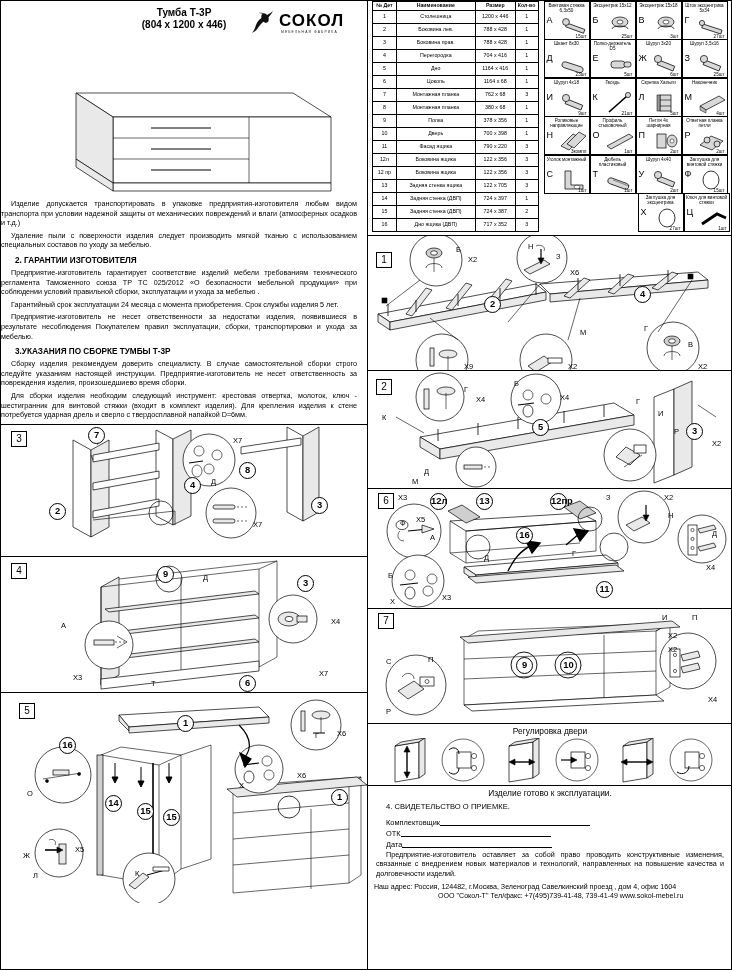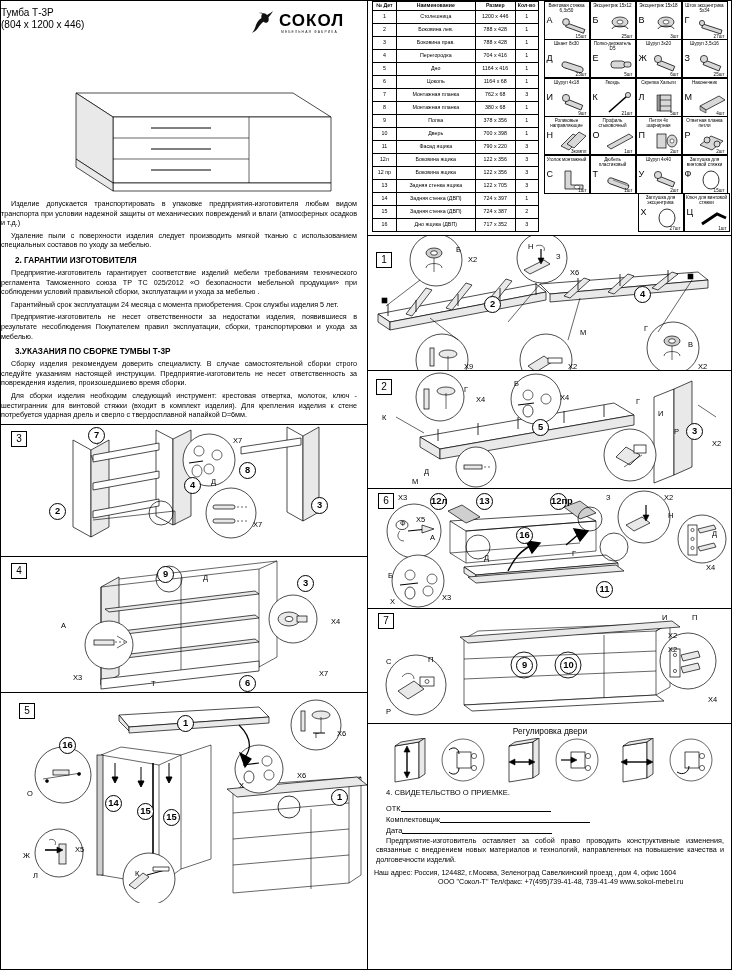--- a/index.html
+++ b/index.html
@@ -15,21 +15,21 @@
     width:732px;height:970px;
     box-sizing:border-box;
     border:1px solid #000;
     display:flex;
   }
   .col-left{width:368px;position:relative;box-sizing:border-box;border-right:1px solid #000;}
   .col-right{width:364px;position:relative;box-sizing:border-box;}
 
   
   .hdr{position:relative;height:70px;}
-  .hdr-title{position:absolute;left:0;right:0;top:6px;font-size:10px;line-height:12px;font-weight:400;}
+  .hdr-title{position:absolute;left:0;right:0;top:6px;text-align:center;font-size:10px;line-height:12px;font-weight:700;}
   .hdr-dim{font-size:10px;}
   .hdr-pass{position:absolute;left:0;right:80px;top:32px;text-align:center;font-size:17px;letter-spacing:4px;font-weight:400;}
   .logo{position:absolute;right:8px;top:8px;width:112px;height:34px;}
   .logo-txt{position:absolute;left:32px;top:2px;font-size:17px;letter-spacing:1px;font-weight:700;}
   .logo-sub{position:absolute;left:34px;top:21px;font-size:3.4px;letter-spacing:1.1px;color:#222;}
   .logo-mark{position:absolute;left:2px;top:0px;width:30px;height:26px;}
 
   
   .sec-title{font-size:8.2px;font-weight:700;margin:6px 0 3px 14px;}
   .para{font-size:7.2px;line-height:9.6px;text-align:justify;margin:0 10px 3px 0;text-indent:10px;}
@@ -1040,26 +1040,27 @@
               <rect x="10" y="6" width="14" height="16" class="fillw"></rect>
               <circle cx="27" cy="10" r="2.6"></circle>
                 <circle cx="27" cy="22" r="2.6"></circle>
               <path d="M2 26 C8 30 14 26 14 20" stroke-width="1"></path>
             </g>
           </g>
         </svg>
       </div>
     </div>
 
+    <div class="ready">Изделие готово к эксплуатации.</div>
 
     <div>
       <div class="ft-h">4. СВИДЕТЕЛЬСТВО О  ПРИЕМКЕ.</div>
       <div style="height:4px;"></div>
+      <div class="ft-field"><span>Комплектовщик</span><span class="dots"></span></div>
       <div class="ft-field"><span>ОТК</span><span class="dots"></span></div>
-      <div class="ft-field"><span>Комплектовщик</span><span class="dots"></span></div>
       <div class="ft-field"><span>Дата</span><span class="dots"></span></div>
 
       <p class="ft-p">Предприятие-изготовитель  оставляет за собой право  проводить  конструктивные изменения, связанные с внедрением новых материалов и технологий, направленных на повышение качества и долговечности изделий.</p>
 
       <div class="addr">
         <span>Наш адрес: Россия, 124482, г.Москва, Зеленоград Савелкинский проезд , дом 4, офис 1604</span>
         <span class="ind">ООО "Сокол-Т"  Тел/факс: +7(495)739-41-48, 739-41-49     www.sokol-mebel.ru</span>
       </div>
     </div>
 

